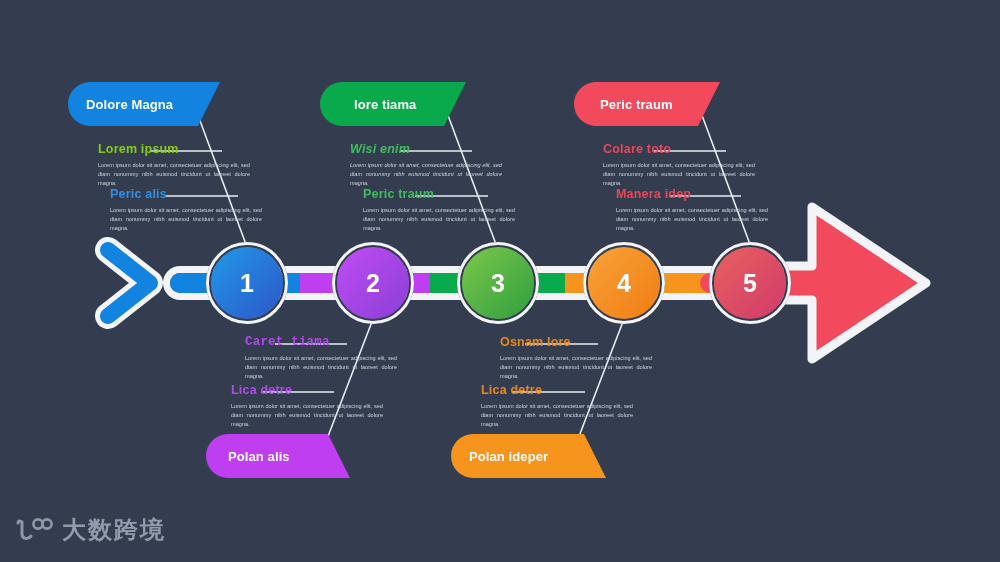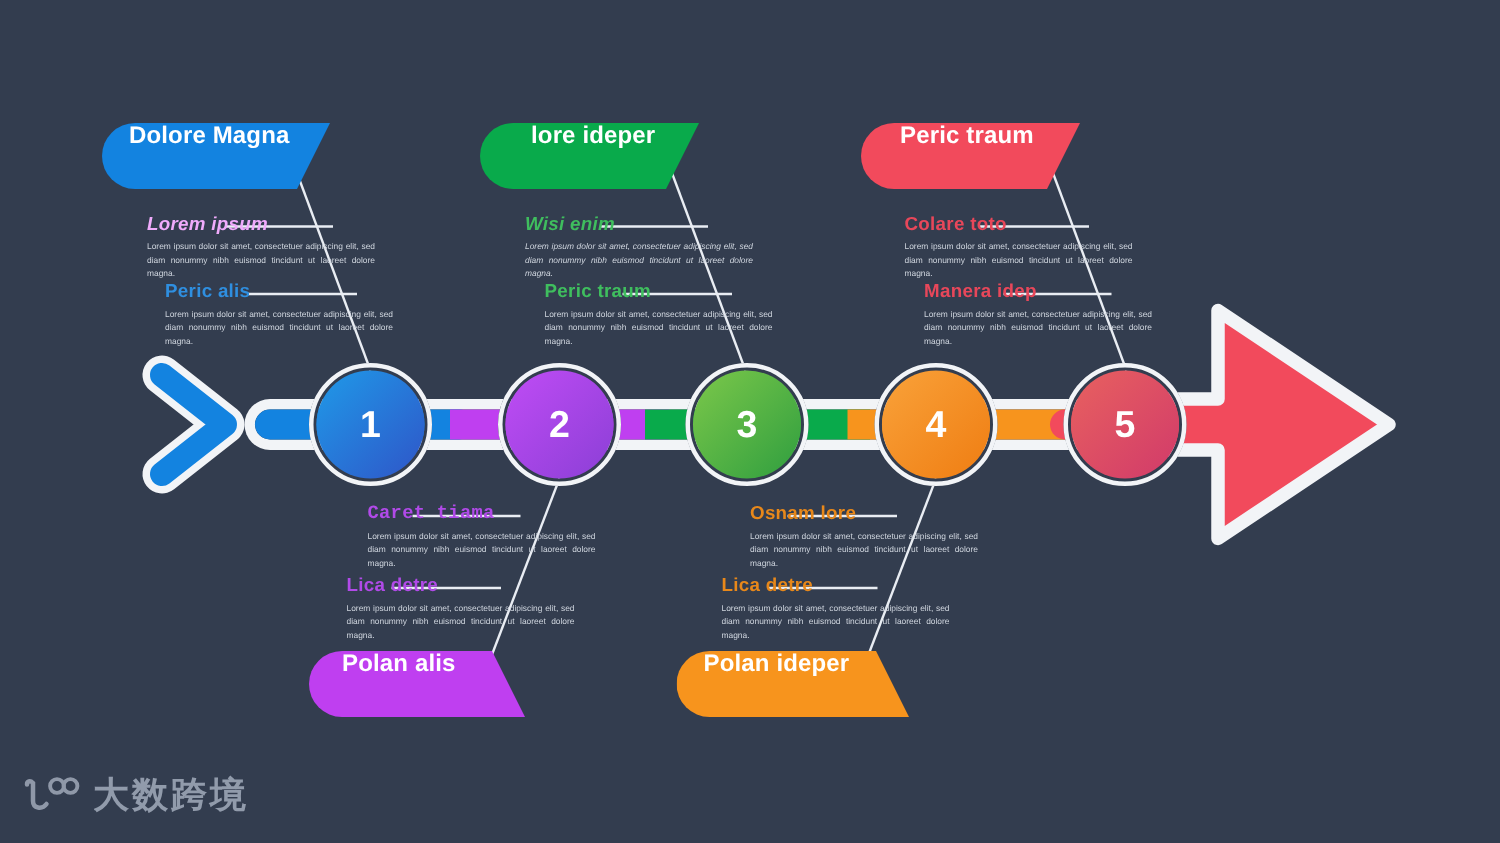--- a/index.html
+++ b/index.html
@@ -10,23 +10,23 @@
     overflow: hidden;
   }
   #stage { position: relative; width: 1000px; height: 562px; background: #333d4f; }
 
   svg.layer { position: absolute; left: 0; top: 0; width: 1000px; height: 562px; pointer-events: none; }
 
   
   .badge {
     position: absolute;
     height: 44px;
-    display: flex; 
+    display: flex; align-items: center;
     color: #ffffff;
-    font-size: 16px; font-weight: bold;
+    font-size: 13px; font-weight: bold;
     letter-spacing: .1px;
     white-space: nowrap;
   }
   .badge span { position: relative; z-index: 2; }
   .badge .shape {
     position: absolute; left: 0; top: 0; width: 100%; height: 100%;
     z-index: 1;
   }
   .badge.top .shape {
     border-radius: 22px 0 0 22px;
@@ -140,40 +140,40 @@
     </g>
   </svg>
 
   <div class="badge top" style="left:68px; top:82px; width:152px;">
     <div class="shape" style="background:#1383e0;"></div>
     <span style="margin-left:18px;">Dolore Magna</span>
   </div>
 
   <div class="badge top" style="left:320px; top:82px; width:146px;">
     <div class="shape" style="background:#09aa4b;"></div>
-    <span style="margin-left:34px;">lore ideper</span>
+    <span style="margin-left:34px;">lore tiama</span>
   </div>
 
   <div class="badge top" style="left:574px; top:82px; width:146px;">
     <div class="shape" style="background:#f24a5c;"></div>
     <span style="margin-left:26px;">Peric traum</span>
   </div>
 
   <div class="badge bottom" style="left:206px; top:434px; width:144px;">
     <div class="shape" style="background:#bf3ff0;"></div>
     <span style="margin-left:22px;">Polan alis</span>
   </div>
 
   <div class="badge bottom" style="left:451px; top:434px; width:155px;">
     <div class="shape" style="background:#f7941d;"></div>
     <span style="margin-left:18px;">Polan ideper</span>
   </div>
 
   <div class="sub" style="left:98px; top:142px;">
-    <div class="sub-title" style="color:#f0abfc;font-style:italic;">Lorem ipsum</div>
+    <div class="sub-title" style="color:#84cc16;">Lorem ipsum</div>
     <div class="sub-body">Lorem ipsum dolor sit amet, consectetuer adipiscing elit, sed diam nonummy nibh euismod tincidunt ut laoreet dolore magna.</div>
   </div>
   <div class="sub" style="left:110px; top:187px;">
     <div class="sub-title" style="color:#2f8fe0;">Peric alis</div>
     <div class="sub-body">Lorem ipsum dolor sit amet, consectetuer adipiscing elit, sed diam nonummy nibh euismod tincidunt ut laoreet dolore magna.</div>
   </div>
 
   <div class="sub" style="left:350px; top:142px;font-style:italic;">
     <div class="sub-title" style="color:#3fbe5e;">Wisi enim</div>
     <div class="sub-body">Lorem ipsum dolor sit amet, consectetuer adipiscing elit, sed diam nonummy nibh euismod tincidunt ut laoreet dolore magna.</div>

